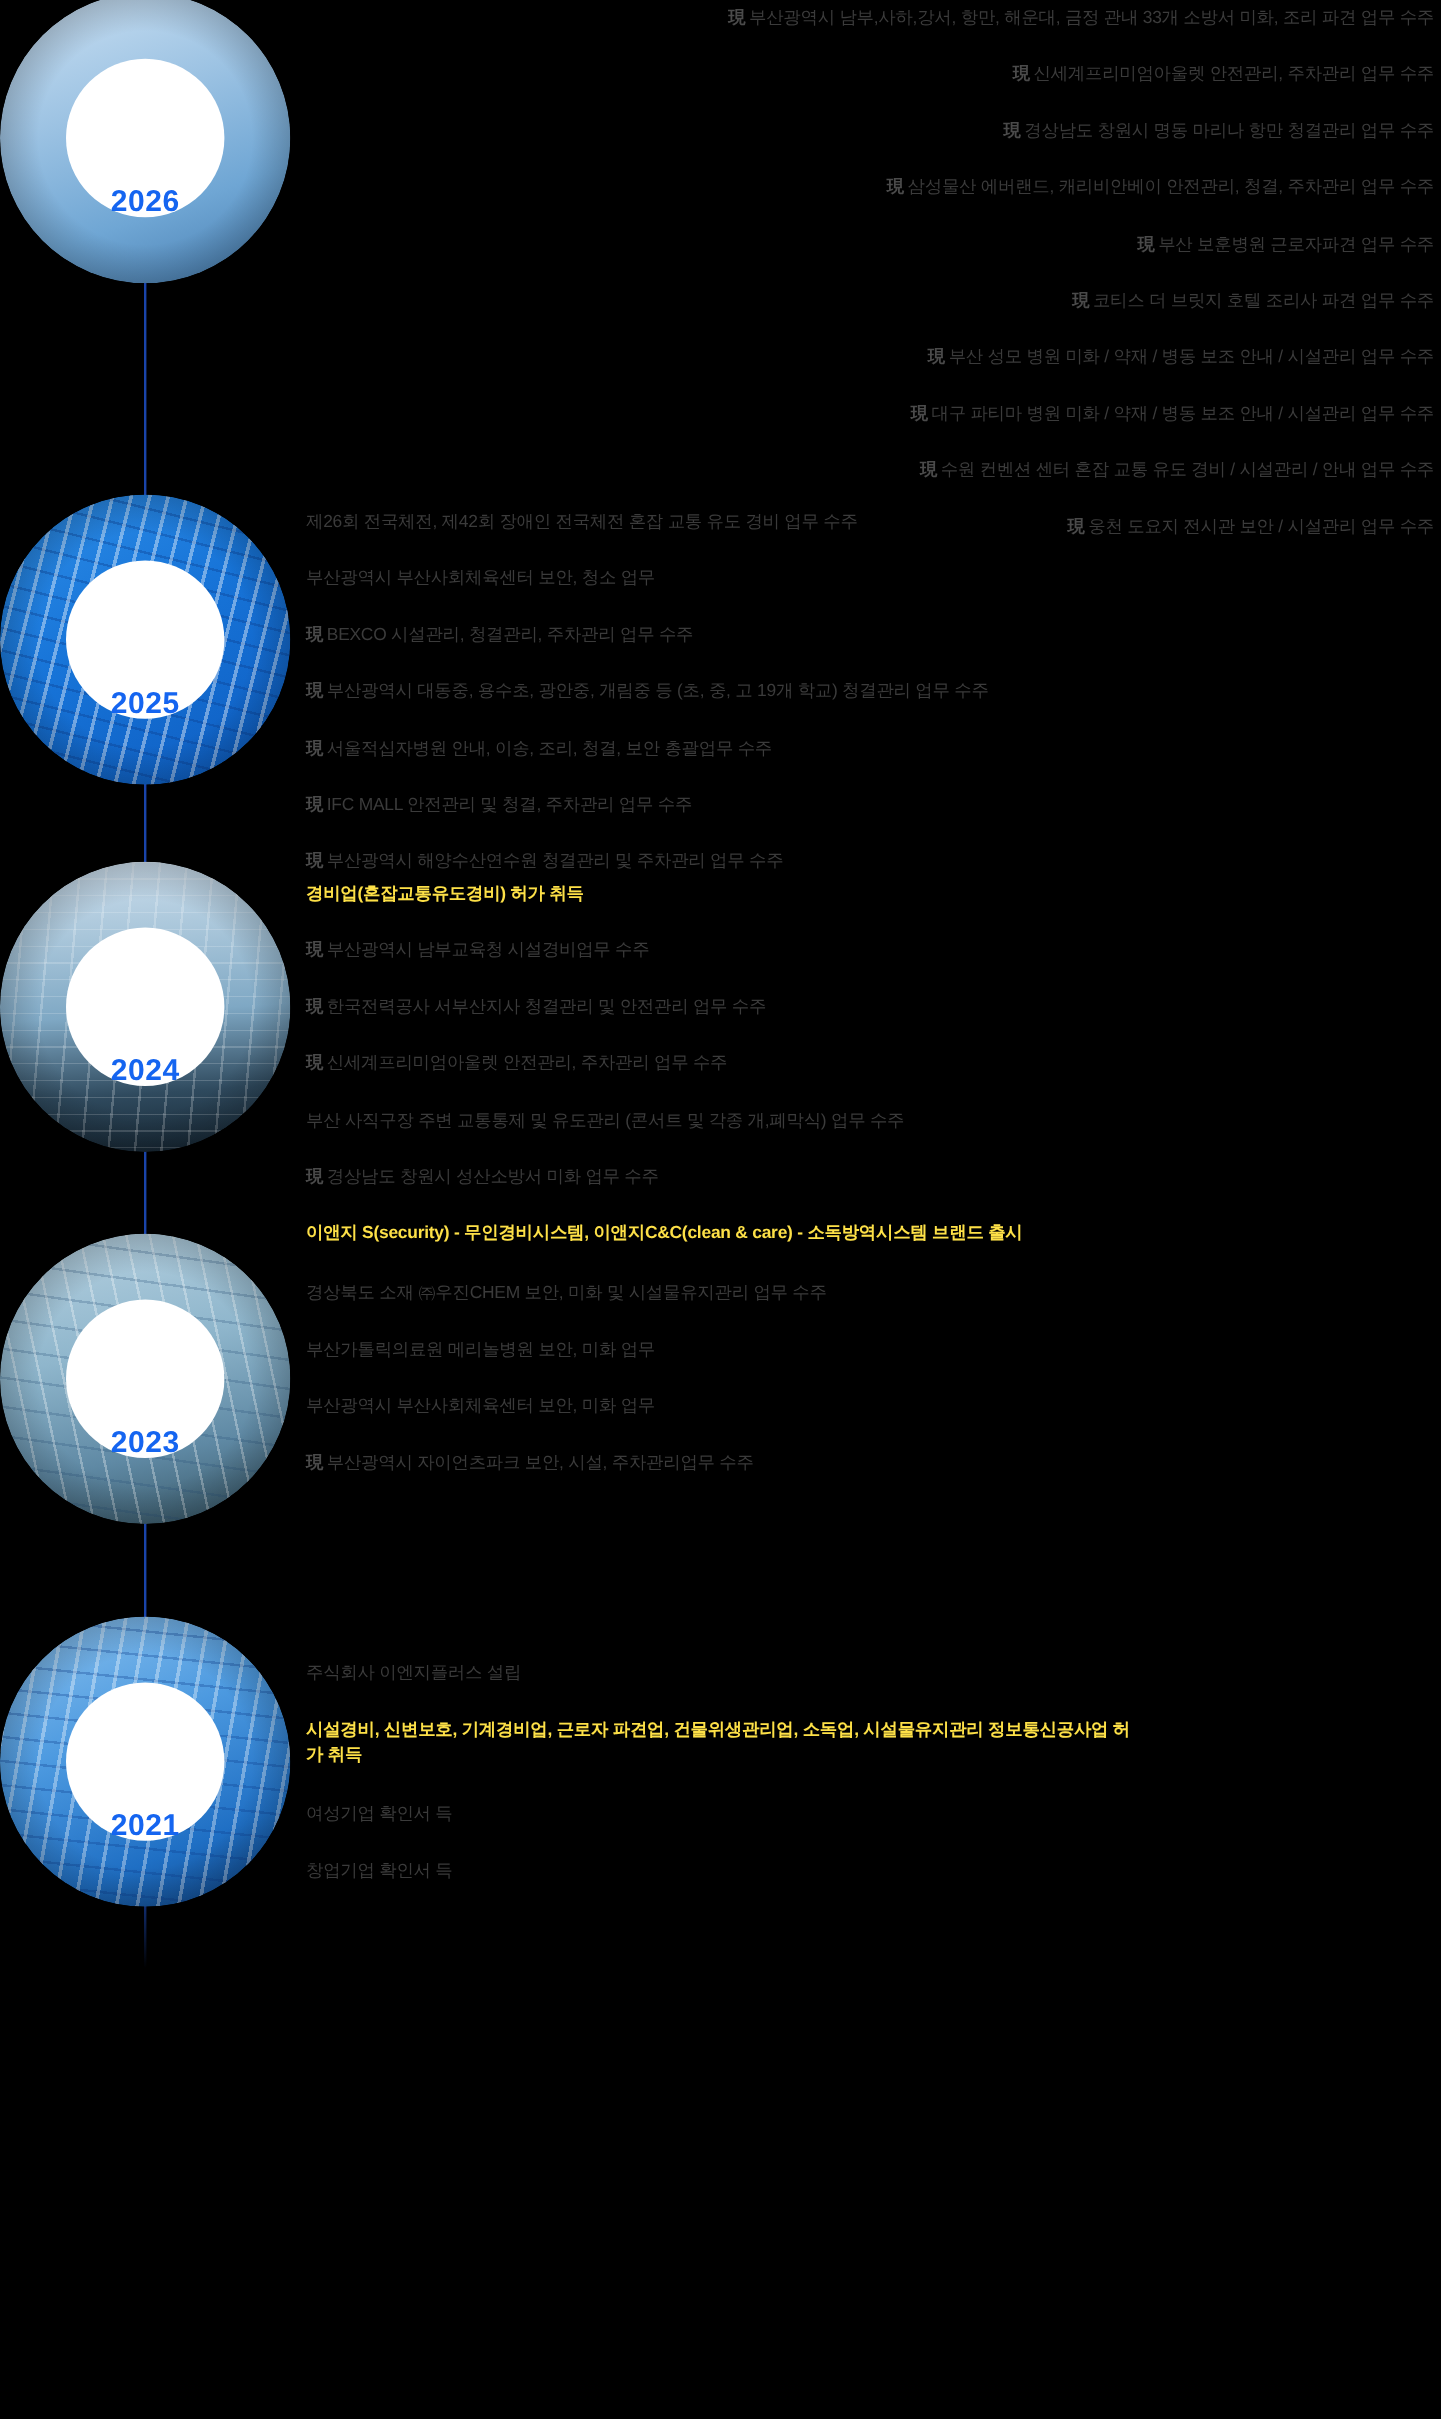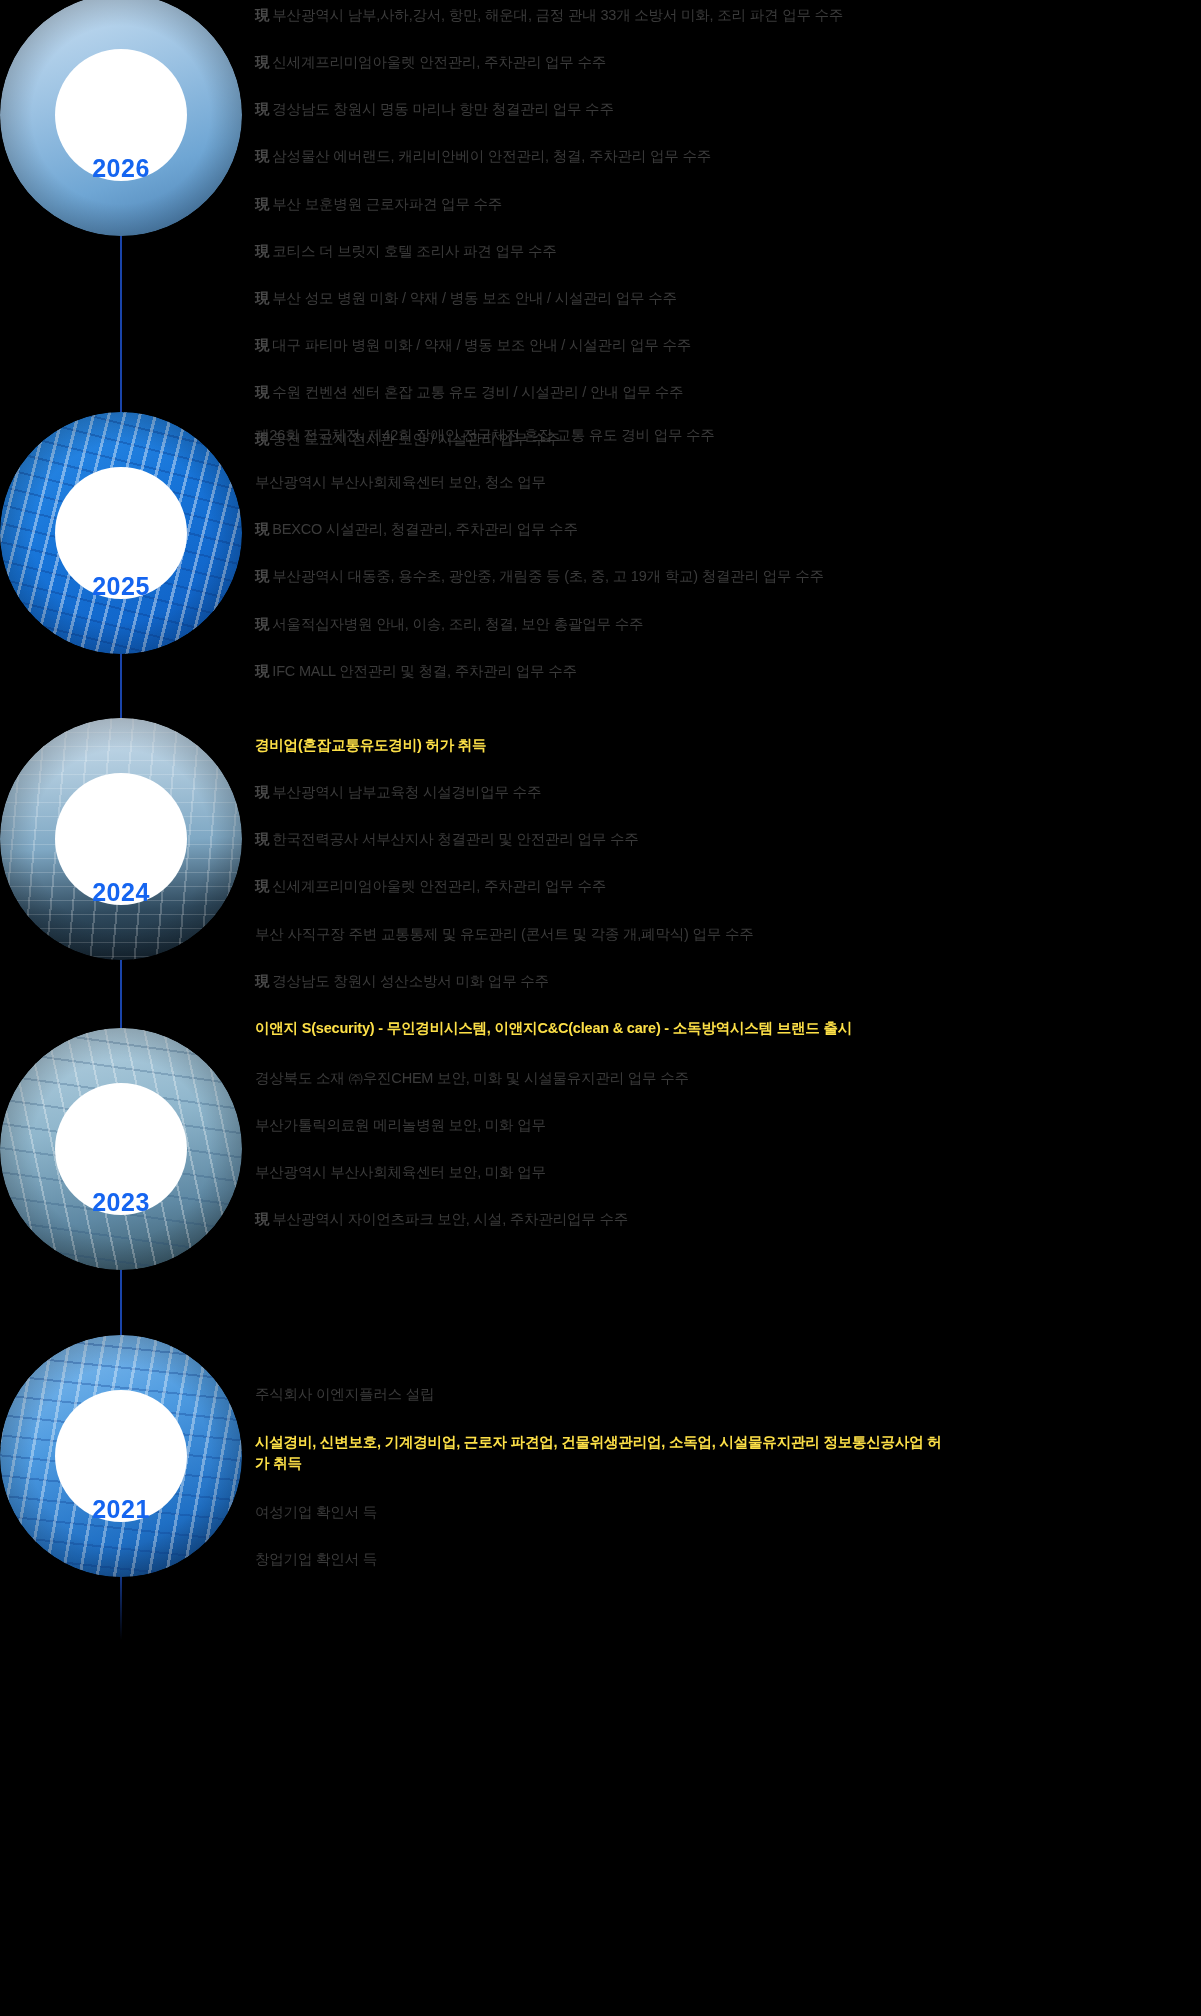--- a/index.html
+++ b/index.html
@@ -163,21 +163,21 @@
 
   <div class="era" style="top:0px;">
     <div class="year-node" style="top:-6px;">
       <div class="year-photo">
         <div class="glass tex-a"></div>
       </div>
       <div class="year-disc">
         <span class="year-label">2026</span>
       </div>
     </div>
-    <div class="events" style="top:6px;">
+    <div class="events" style="top:6px;text-align:right;">
       <div class="event-row"><span class="mark">現</span><span>부산광역시 남부,사하,강서, 항만, 해운대, 금정 관내 33개 소방서 미화, 조리 파견 업무 수주</span></div>
       <div class="event-row"><span class="mark">現</span><span>신세계프리미엄아울렛 안전관리, 주차관리 업무 수주</span></div>
       <div class="event-row"><span class="mark">現</span><span>경상남도 창원시 명동 마리나 항만 청결관리 업무 수주</span></div>
       <div class="event-row"><span class="mark">現</span><span>삼성물산 에버랜드, 캐리비안베이 안전관리, 청결, 주차관리 업무 수주</span></div>
       <div class="event-row"><span class="mark">現</span><span>부산 보훈병원 근로자파견 업무 수주</span></div>
       <div class="event-row"><span class="mark">現</span><span>코티스 더 브릿지 호텔 조리사 파견 업무 수주</span></div>
       <div class="event-row"><span class="mark">現</span><span>부산 성모 병원 미화 / 약재 / 병동 보조 안내 / 시설관리 업무 수주</span></div>
       <div class="event-row"><span class="mark">現</span><span>대구 파티마 병원 미화 / 약재 / 병동 보조 안내 / 시설관리 업무 수주</span></div>
       <div class="event-row"><span class="mark">現</span><span>수원 컨벤션 센터 혼잡 교통 유도 경비 / 시설관리 / 안내 업무 수주</span></div>
       <div class="event-row"><span class="mark">現</span><span>웅천 도요지 전시관 보안 / 시설관리 업무 수주</span></div>
@@ -193,20 +193,21 @@
         <span class="year-label">2025</span>
       </div>
     </div>
     <div class="events" style="top:14px;">
       <div class="event-row"><span>제26회 전국체전, 제42회 장애인 전국체전 혼잡 교통 유도 경비 업무 수주</span></div>
       <div class="event-row"><span>부산광역시 부산사회체육센터 보안, 청소 업무</span></div>
       <div class="event-row"><span class="mark">現</span><span>BEXCO 시설관리, 청결관리, 주차관리 업무 수주</span></div>
       <div class="event-row"><span class="mark">現</span><span>부산광역시 대동중, 용수초, 광안중, 개림중 등 (초, 중, 고 19개 학교) 청결관리 업무 수주</span></div>
       <div class="event-row"><span class="mark">現</span><span>서울적십자병원 안내, 이송, 조리, 청결, 보안 총괄업무 수주</span></div>
       <div class="event-row"><span class="mark">現</span><span>IFC MALL 안전관리 및 청결, 주차관리 업무 수주</span></div>
+      <div class="event-row"><span class="mark">現</span><span>부산광역시 해양수산연수원 청결관리 및 주차관리 업무 수주</span></div>
     </div>
   </div>
 
   <div class="era" style="top:718px;">
     <div class="year-node" style="top:0px;">
       <div class="year-photo">
         <div class="glass tex-c"></div>
       </div>
       <div class="year-disc">
         <span class="year-label">2024</span>
@@ -234,21 +235,21 @@
     </div>
     <div class="events" style="top:30px;margin-top:11px;">
       <div class="event-row"><span>경상북도 소재 ㈜우진CHEM 보안, 미화 및 시설물유지관리 업무 수주</span></div>
       <div class="event-row"><span>부산가톨릭의료원 메리놀병원 보안, 미화 업무</span></div>
       <div class="event-row"><span>부산광역시 부산사회체육센터 보안, 미화 업무</span></div>
       <div class="event-row"><span class="mark">現</span><span>부산광역시 자이언츠파크 보안, 시설, 주차관리업무 수주</span></div>
     </div>
   </div>
 
   <div class="era" style="top:1335px;">
-    <div class="year-node" style="top:0px;">
+    <div class="year-node" style="top:12px;">
       <div class="year-photo">
         <div class="glass tex-e"></div>
       </div>
       <div class="year-disc">
         <span class="year-label">2021</span>
       </div>
     </div>
     <div class="events" style="top:50px;">
       <div class="event-row"><span>주식회사 이엔지플러스 설립</span></div>
       <div class="event-row highlight wrap" style="max-width:690px;"><span>시설경비, 신변보호, 기계경비업, 근로자 파견업, 건물위생관리업, 소독업, 시설물유지관리 정보통신공사업 허가 취득</span></div>

